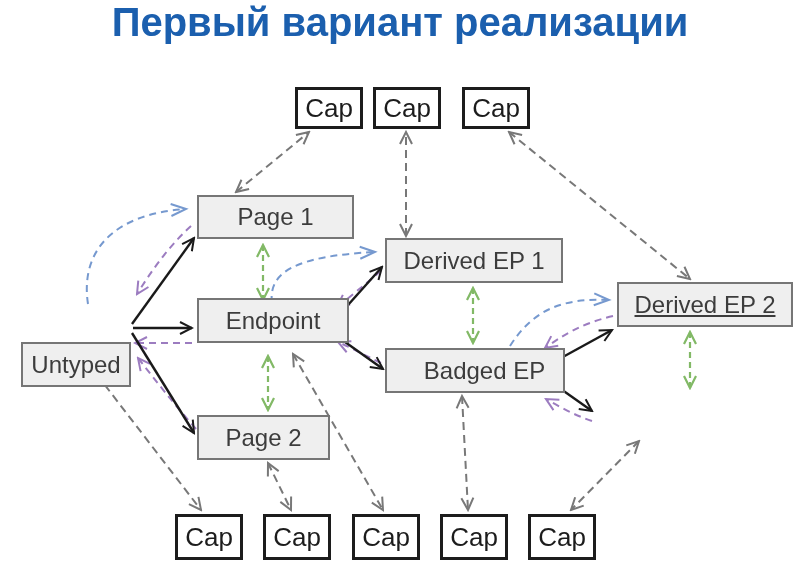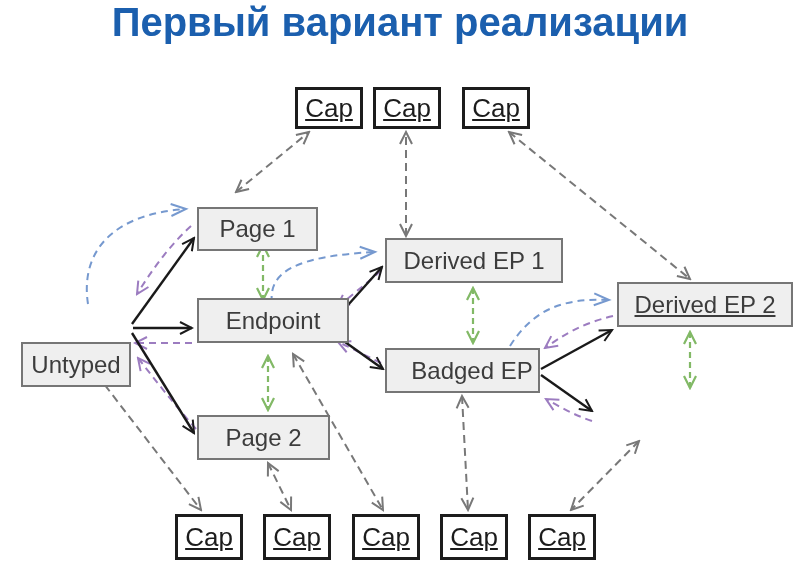--- a/index.html
+++ b/index.html
@@ -14,28 +14,28 @@
   .edges { position:absolute; left:0; top:0; z-index:0; }
   .node, .cap {
     position:absolute; box-sizing:border-box; z-index:1;
     display:flex; align-items:center; justify-content:center;
     white-space:nowrap;
   }
   .node {
     background:#efefef; border:2px solid #767676; color:#3c3c3c; font-size:24px;
   }
   .cap {
-    background:#ffffff; border:3px solid #1c1c1c; color:#1c1c1c; font-size:26px;text-decoration:underline;
+    background:#ffffff; border:3px solid #1c1c1c; color:#1c1c1c; font-size:26px;
   }
   #untyped     { left:21px;  top:306px; width:110px; height:45px;margin-top:36px; }
-  #page1       { left:197px; top:195px; width:121px; height:44px;margin-top:12px; }
+  #page1       { left:197px; top:195px; width:157px; height:44px; }
   #endpoint    { left:197px; top:298px; width:152px; height:45px; }
   #page2       { left:197px; top:415px; width:133px; height:45px; }
   #derived-ep1 { left:385px; top:238px; width:178px; height:45px; }
-  #badged-ep   { left:385px; top:348px; width:155px; height:45px;padding-left:19px; }
+  #badged-ep   { left:385px; top:348px; width:180px; height:45px;padding-left:19px; }
   #derived-ep2 { left:617px; top:282px; width:176px; height:45px;text-decoration:underline; }
   #derived-ep3 { left:595px; top:393px; width:177px; height:45px; }
   #cap-t1 { left:295px; top:87px;  width:68px; height:42px; }
   #cap-t2 { left:373px; top:87px;  width:68px; height:42px; }
   #cap-t3 { left:462px; top:87px;  width:68px; height:42px; }
   #cap-b1 { left:175px; top:514px; width:68px; height:46px; }
   #cap-b2 { left:263px; top:514px; width:68px; height:46px; }
   #cap-b3 { left:352px; top:514px; width:68px; height:46px; }
   #cap-b4 { left:440px; top:514px; width:68px; height:46px; }
   #cap-b5 { left:528px; top:514px; width:68px; height:46px; }

